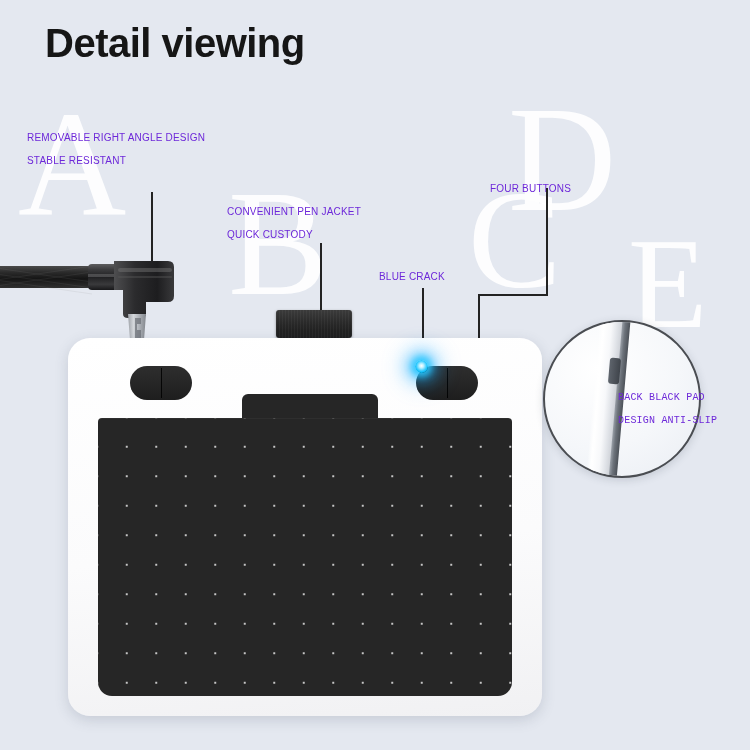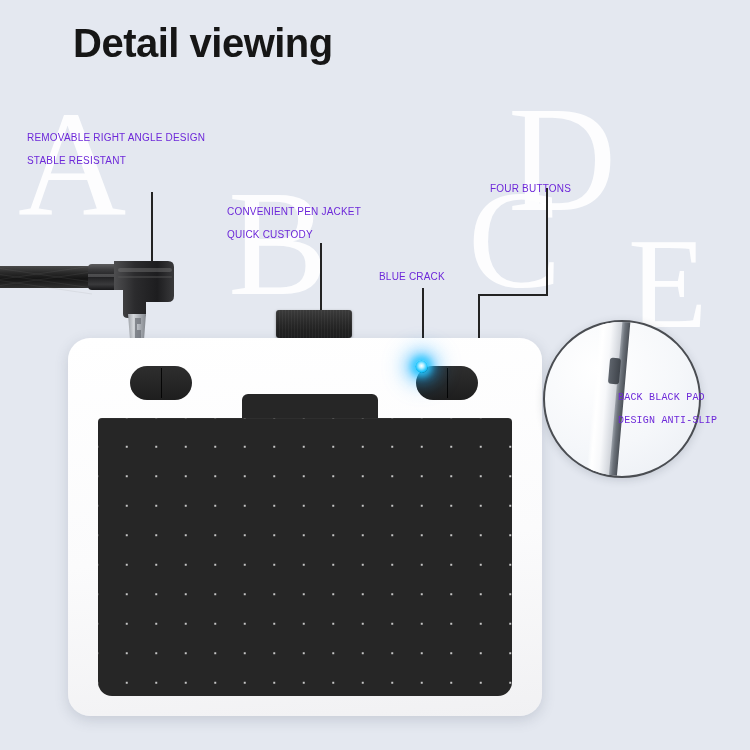--- a/index.html
+++ b/index.html
@@ -29,21 +29,20 @@
   #page-title {
     position: absolute;
     left: 45px;
     top: 18px;
     font-size: 40px;
     font-weight: bold;
     color: #161616;
     letter-spacing: -0.5px;
     line-height: 50px;
     white-space: nowrap;
-    margin-left: 28px;
   }
 
   
   .wm {
     position: absolute;
     color: #ffffff;
     font-family: "Liberation Serif", serif;
     font-weight: 300;
     line-height: 1;
     user-select: none;

